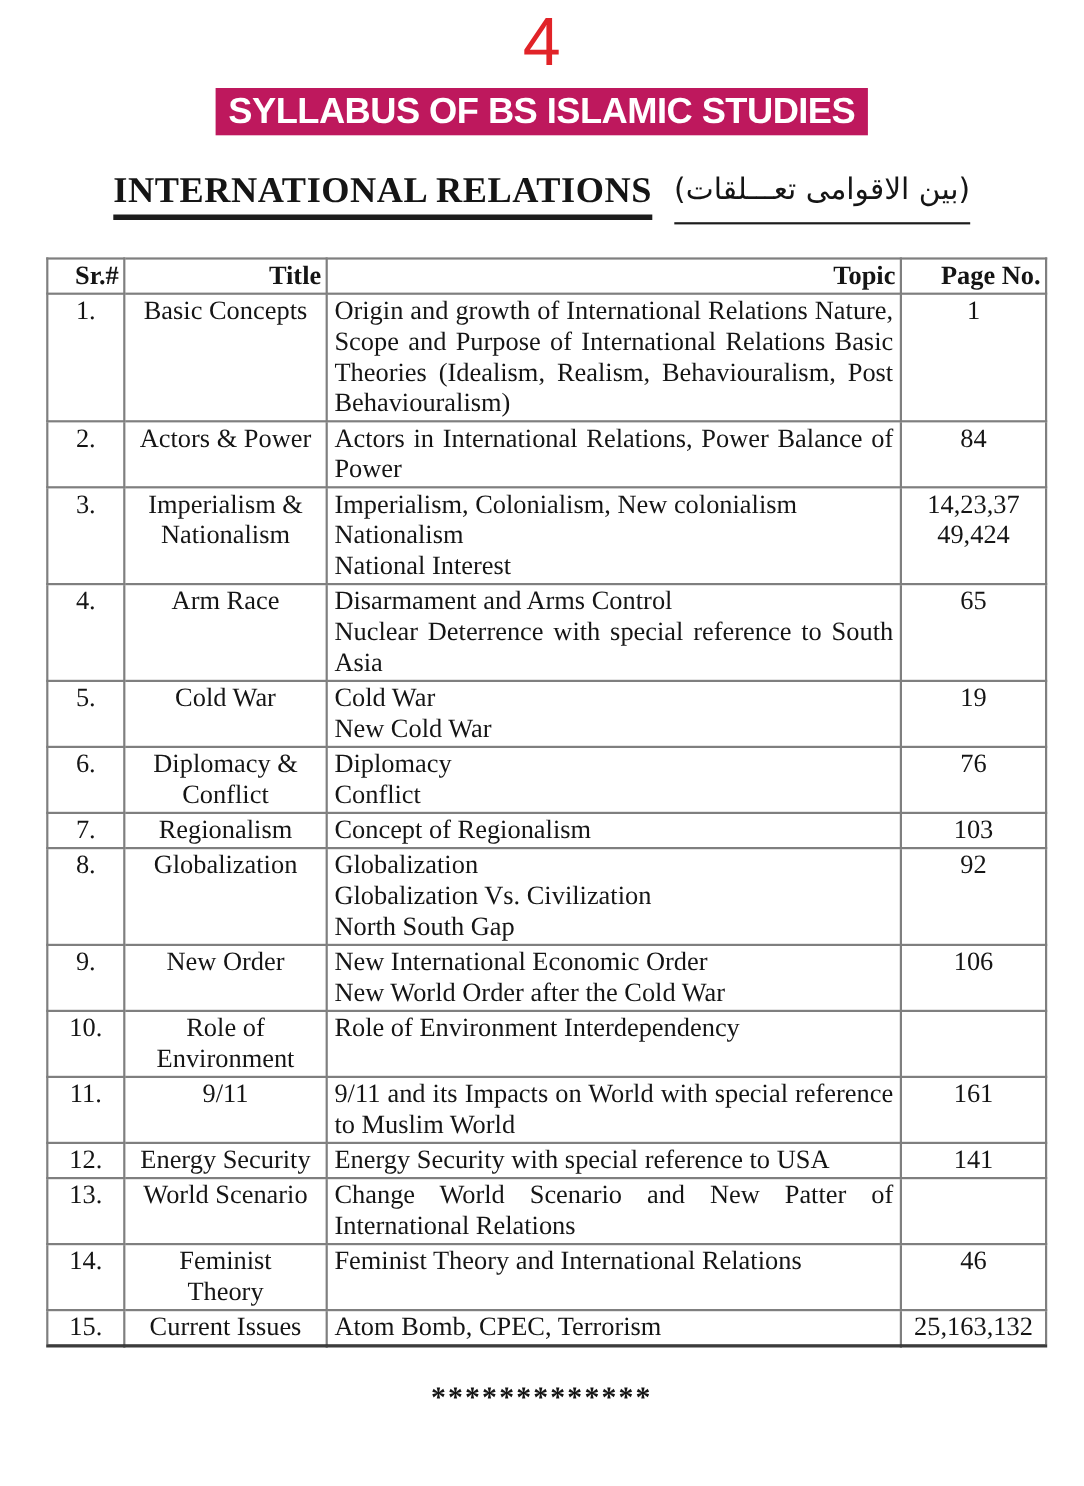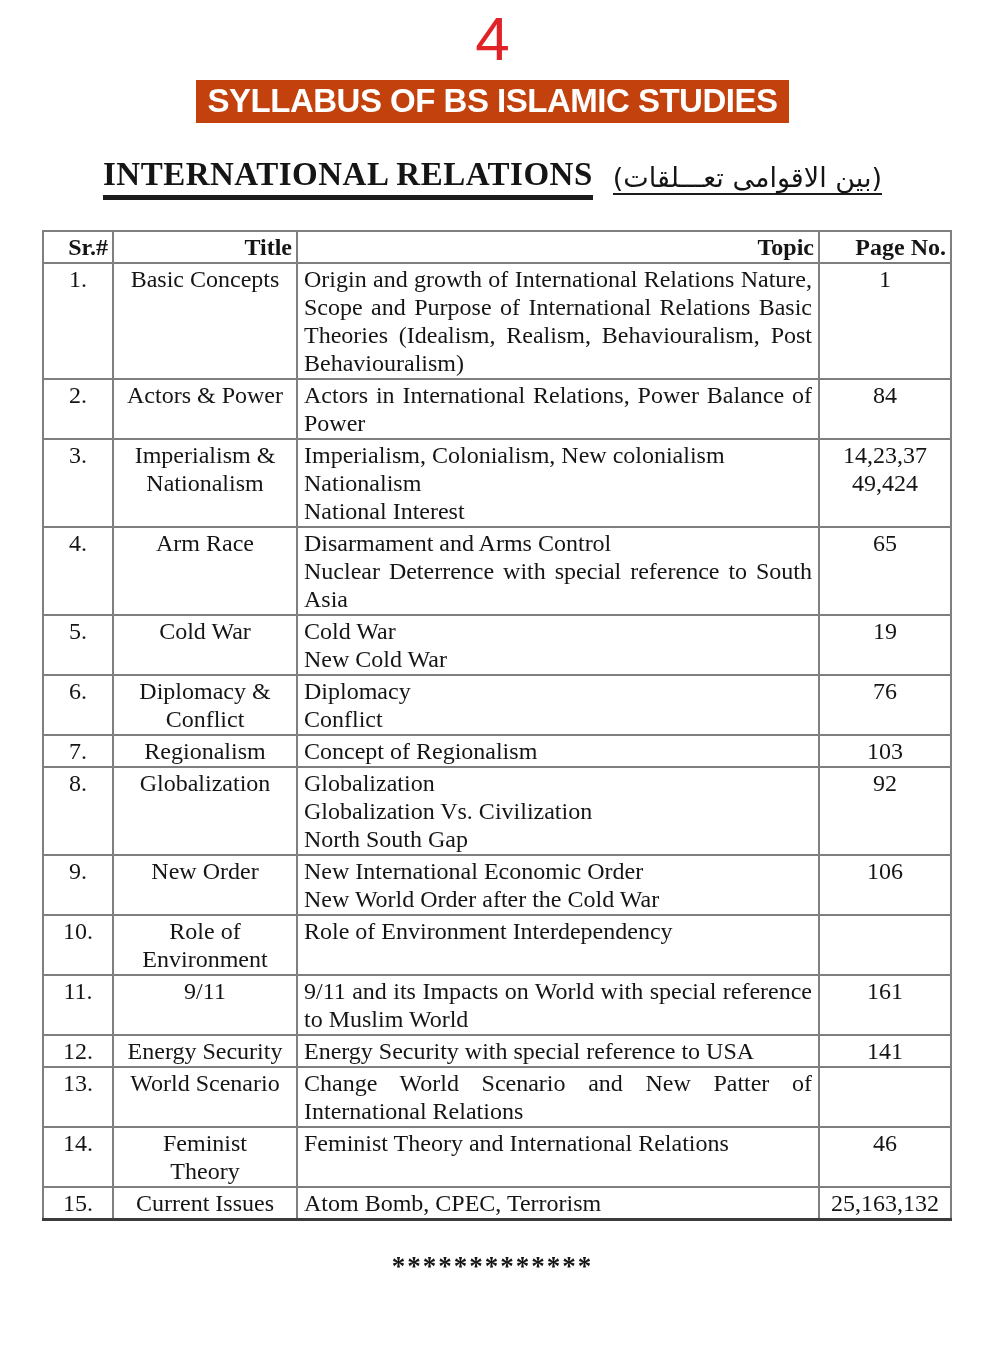--- a/index.html
+++ b/index.html
@@ -16,53 +16,53 @@
     text-align: center;
     font-family: "Liberation Sans", sans-serif;
     font-size: 62px;
     line-height: 1;
     color: #e12328;
     padding-top: 8px;
   }
   .banner {
     width: fit-content;
     margin: 10px auto 0 auto;
-    background: #c2410c;
+    background: #be185d;
     color: #ffffff;
     font-family: "Liberation Sans", sans-serif;
     font-weight: bold;
     font-size: 33px;
     letter-spacing: -0.5px;
     line-height: 1;
     padding: 4px 12px 6px 12px;
     white-space: nowrap;
   }
   .heading-row {
     display: flex;
     justify-content: center;
-    align-items: center;
+    align-items: flex-start;
     gap: 20px;
     margin-top: 34px;
   }
   .heading-en {
     font-size: 33px;
     font-weight: bold;
     letter-spacing: 0.5px;
     line-height: 1.05;
     border-bottom: 5px solid #1c1c1c;
     padding-bottom: 3px;
     white-space: nowrap;
   }
   .heading-ur {
     direction: rtl;
     font-family: "DejaVu Sans", sans-serif;
     font-size: 27px;
     line-height: 1.15;
     border-bottom: 2px solid #1c1c1c;
-    padding-bottom: 0;
+    padding-bottom: 14px;
     white-space: nowrap;
   }
   table.syllabus {
     border-collapse: collapse;
     table-layout: fixed;
     width: 908px;
     margin: 30px 0 0 42px;
     border: 2px solid #6e6e6e;
     border-bottom: 3px solid #3c3c3c;
   }

